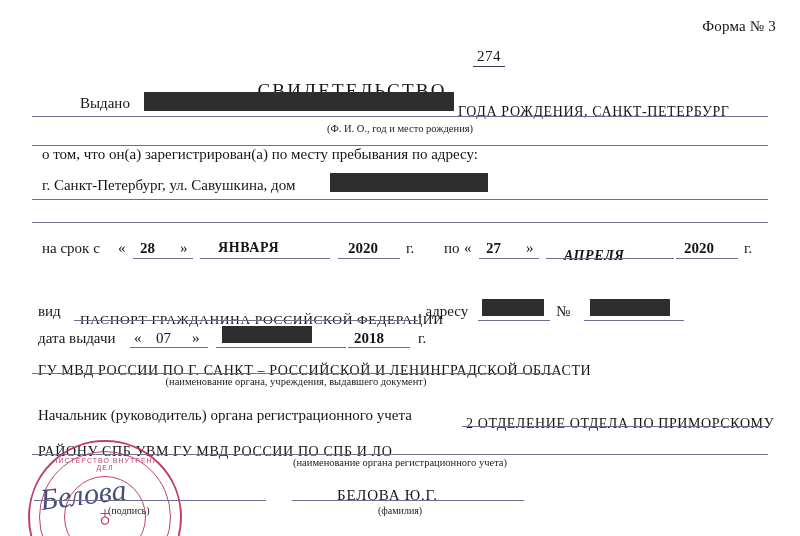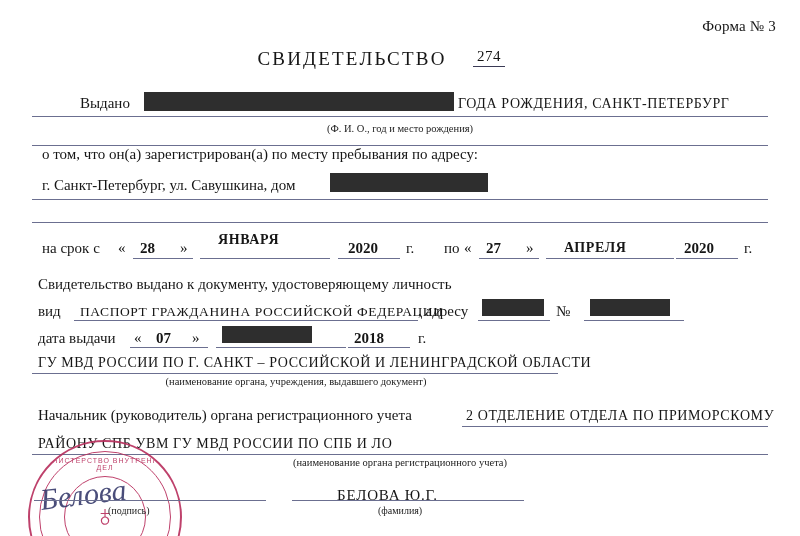--- a/index.html
+++ b/index.html
@@ -33,20 +33,21 @@
     left: 0;
     width: 800px;
     text-align: center;
   }
   .title-main {
     font-size: 19px;
     letter-spacing: 2.2px;
     display: inline-block;
     position: relative;
     left: -48px;
+    margin-top: 32px;
   }
   .title-number {
     position: absolute;
     top: 48px;
     left: 473px;
     font-size: 15px;
     letter-spacing: 0.5px;
   }
   .title-number .num-underline {
     display: inline-block;
@@ -83,20 +84,21 @@
   }
   .caption span { position: relative; }
 
   .redaction {
     position: absolute;
     background: #2e2e2e;
   }
 
   .sp-letter {
     letter-spacing: 0.6px;
+    margin-top: 8px;
   }
 
   
   .stamp {
     position: absolute;
     left: 28px;
     top: 440px;
     width: 150px;
     height: 150px;
     border-radius: 50%;
@@ -204,41 +206,40 @@
   <div class="txt sp-letter" style="left:218px; top:232px; font-weight:bold; font-size:14px;">ЯНВАРЯ</div>
   <div class="rule" style="left:200px; top:258px; width:130px;"></div>
   <div class="txt" style="left:348px; top:240px; font-weight:bold;">2020</div>
   <div class="rule" style="left:338px; top:258px; width:62px;"></div>
   <div class="txt" style="left:406px; top:240px;">г.</div>
   <div class="txt" style="left:444px; top:240px;">по</div>
   <div class="txt" style="left:464px; top:240px;">«</div>
   <div class="txt" style="left:486px; top:240px; font-weight:bold;">27</div>
   <div class="txt" style="left:526px; top:240px;">»</div>
   <div class="rule" style="left:479px; top:258px; width:60px;"></div>
-  <div class="txt sp-letter" style="left:564px; top:240px; font-weight:bold; font-size:14px;">АПРЕЛЯ</div>
+  <div class="txt sp-letter" style="left:564px; top:240px; font-weight:bold; font-size:14px;font-style:italic;">АПРЕЛЯ</div>
   <div class="rule" style="left:546px; top:258px; width:128px;"></div>
   <div class="txt" style="left:684px; top:240px; font-weight:bold;">2020</div>
   <div class="rule" style="left:676px; top:258px; width:62px;"></div>
   <div class="txt" style="left:744px; top:240px;">г.</div>
 
-  <div class="txt" style="left:38px; top:276px;">Свидетельство выдано к документу, удостоверяющему личность</div>
 
   <div class="txt" style="left:38px; top:303px;">вид</div>
   <div class="txt sp-letter" style="left:80px; top:304px; font-size:13.5px;">ПАСПОРТ ГРАЖДАНИНА РОССИЙСКОЙ ФЕДЕРАЦИИ</div>
   <div class="rule" style="left:74px; top:320px; width:344px;"></div>
   <div class="txt" style="left:418px; top:303px;">, адресу</div>
   <div class="redaction" style="left:482px; top:299px; width:62px; height:17px;"></div>
   <div class="rule" style="left:478px; top:320px; width:72px;"></div>
   <div class="txt" style="left:556px; top:303px;">№</div>
   <div class="redaction" style="left:590px; top:299px; width:80px; height:17px;"></div>
   <div class="rule" style="left:584px; top:320px; width:100px;"></div>
 
   <div class="txt" style="left:38px; top:330px;">дата выдачи</div>
   <div class="txt" style="left:134px; top:330px;">«</div>
-  <div class="txt" style="left:156px; top:330px; font-weight:bold;">07</div>
+  <div class="txt" style="left:156px; top:330px; font-weight:normal;">07</div>
   <div class="txt" style="left:192px; top:330px;">»</div>
   <div class="rule" style="left:130px; top:347px; width:78px;"></div>
   <div class="redaction" style="left:222px; top:326px; width:90px; height:17px;"></div>
   <div class="rule" style="left:216px; top:347px; width:130px;"></div>
   <div class="txt" style="left:354px; top:330px; font-weight:bold;">2018</div>
   <div class="rule" style="left:348px; top:347px; width:62px;"></div>
   <div class="txt" style="left:418px; top:330px;">г.</div>
 
   <div class="txt sp-letter" style="left:38px; top:355px; font-size:14px;">ГУ  МВД  РОССИИ  ПО  Г. САНКТ – РОССИЙСКОЙ  И  ЛЕНИНГРАДСКОЙ ОБЛАСТИ</div>
   <div class="rule" style="left:32px; top:373px; width:526px;"></div>

